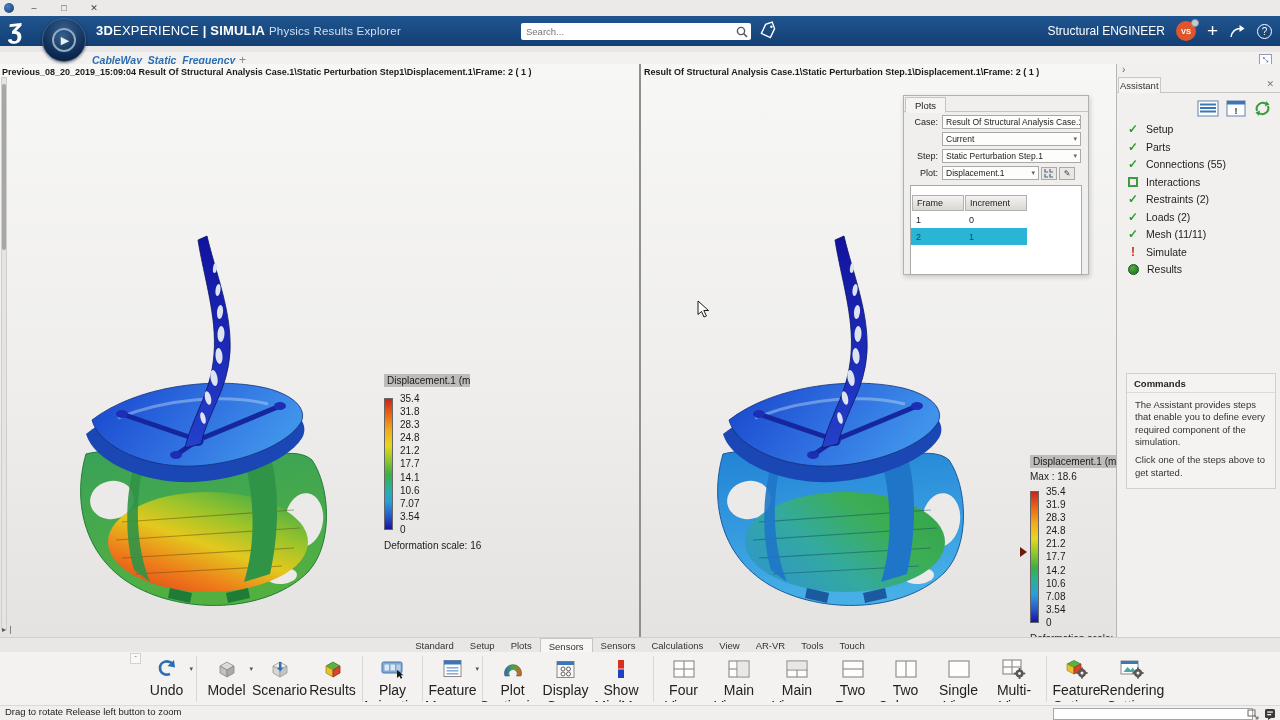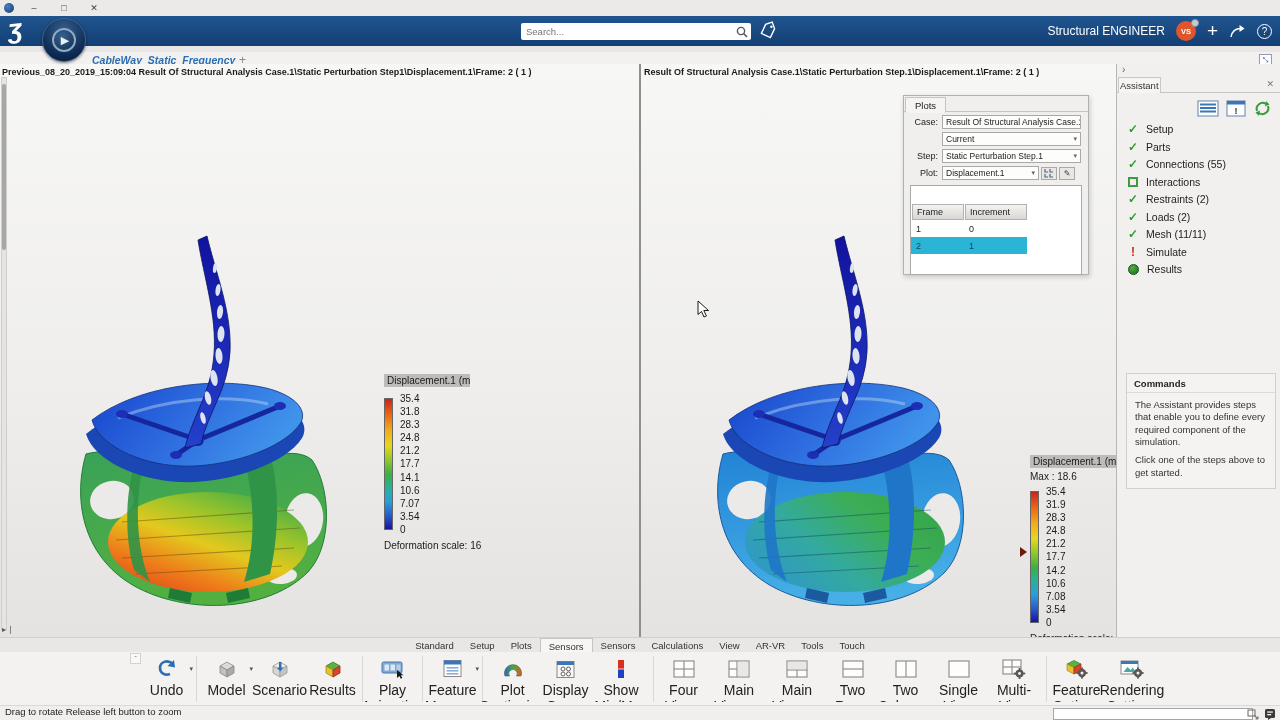--- a/index.html
+++ b/index.html
@@ -93,21 +93,21 @@
   .pd-select{flex:1;height:14px;background:#fdfdfc;border:1px solid #abA9a6;display:flex;
     align-items:center;padding:0 3px;overflow:hidden;white-space:nowrap;font-size:8.5px}
   .pd-caret{margin-left:auto;font-size:7px;color:#666;padding-left:2px}
   .pd-short{flex:none;width:97px}
   .pd-ibtn{width:16px;height:13px;border:1px solid #abA9a6;background:#e9e7e4;margin-left:2px;
     display:flex;align-items:center;justify-content:center;font-size:8px;color:#444}
   .pd-table{margin:5px 6px 0 6px;width:172px;height:90px;background:#fff;border:1px solid #abA9a6;
     position:relative}
   .pd-thead{display:flex}
   .pd-th{height:16px;background:linear-gradient(#f4f3f1,#d9d7d4);border:1px solid #b3b1ae;
-    display:flex;align-items:center;padding-left:4px;font-size:9px;margin:18px 0 0 1px}
+    display:flex;align-items:center;padding-left:4px;font-size:9px;margin:9px 0 0 1px}
   .pd-th.c1{width:52px}.pd-th.c2{width:62px}
   .pd-tr{display:flex;height:17px;align-items:center}
   .pd-td{padding-left:5px}
   .pd-td.c1{width:53px}.pd-td.c2{width:62px}
   .pd-tr.sel{background:#2ab5d7;color:#0b4a63;width:116px}
 
   
   .sidebar{position:absolute;left:1116px;top:0;width:164px;height:573px;background:#f1f0ee;
     border-left:1px solid #b9b7b4}
   .sb-chevron{position:absolute;left:5px;top:0px;font-size:10px;color:#666}
@@ -169,20 +169,26 @@
       <div class="tb-ctl">–</div>
       <div class="tb-ctl">□</div>
       <div class="tb-ctl">✕</div>
     </div>
   </div>
 
   <div class="appbar">
     <div class="logo">ʒ</div>
     <div class="compass">
       <div class="compass-inner">▶</div>
+    </div>
+    <div class="brand">
+      <span class="b-bold">3D</span><span>EXPERIENCE</span>
+      <span class="b-bold">|</span>
+      <span class="b-bold">SIMULIA</span>
+      <span class="b-suffix">Physics Results Explorer</span>
     </div>
     <div class="search">
       <input placeholder="Search..." style="">
       <svg width="14" height="14" viewBox="0 0 14 14">
         <circle cx="6" cy="6" r="3.6" fill="none" stroke="#555" stroke-width="1.4"></circle>
         <line x1="8.8" y1="8.8" x2="12" y2="12" stroke="#555" stroke-width="1.6"></line>
       </svg>
     </div>
     <svg class="tagicon" width="19" height="19" viewBox="0 0 19 19">
       <path d="M2 10 L9 3 L16 3 L16 10 L9 17 Z" fill="none" stroke="#fff" stroke-width="1.4" transform="rotate(-20 9 10)"></path>

